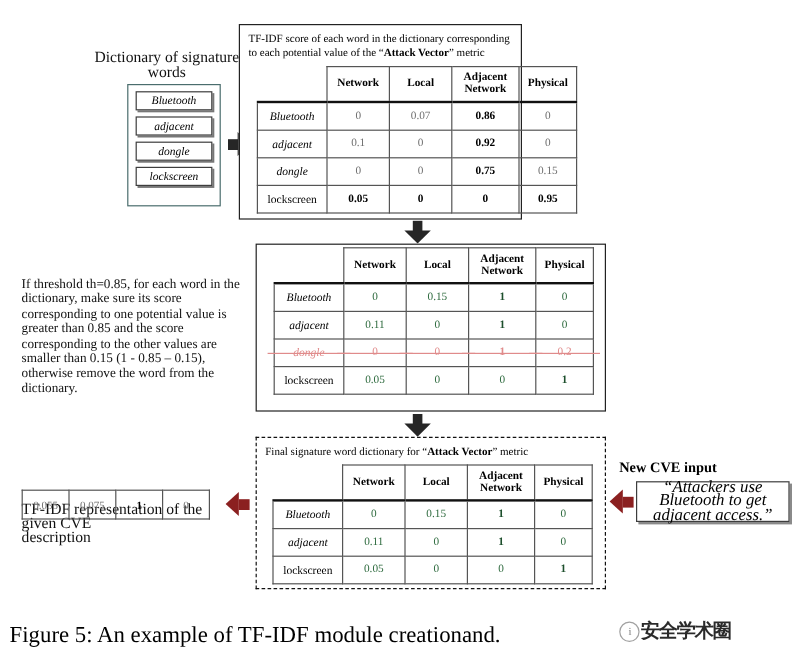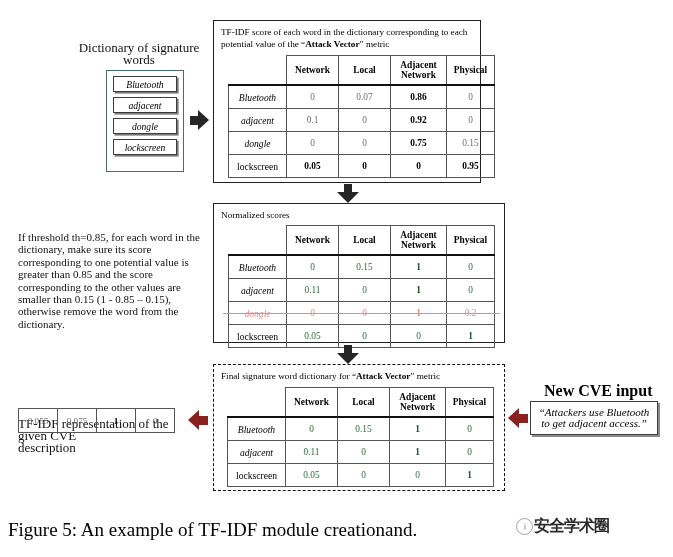--- a/index.html
+++ b/index.html
@@ -106,30 +106,30 @@
 
   
   #tfidf-vec{left:18px;top:408px;padding-left:36px;}
   table.vec{border-collapse:collapse;font-size:9.2px;table-layout:fixed;}
   table.vec td{
     border:1px solid #555;width:36px;height:21px;text-align:center;color:#6f6f6f;
   }
   table.vec td.b{color:#000;font-weight:bold;}
 
   
-  #cve-title{left:544px;top:382px;font-size:16px;font-weight:bold;}
+  #cve-title{left:516px;top:382px;font-size:12px;font-weight:bold;}
   #cve-box{
     left:530px;top:401px;width:128px;height:34px;
     border:1.3px solid #3d3d3d;
     box-shadow:2px 2px 0 #8a8a8a;
     background:#fff;
     box-sizing:border-box;
     display:flex;align-items:center;justify-content:center;
     text-align:center;
-    font-size:11px;line-height:11.4px;
+    font-size:14px;line-height:11.4px;
     font-style:italic;
     padding:2px 5px;
   }
 
   
   #fig-caption{
     left:8px;top:518px;width:660px;
     font-size:19px;line-height:24px;
     font-family:"Liberation Serif", serif;
     white-space:nowrap;
@@ -161,21 +161,21 @@
     <div class="dict-word">adjacent</div>
     <div class="dict-word">dongle</div>
     <div class="dict-word">lockscreen</div>
   </div>
 
   <div class="arr-rt" style="left:190px;top:110px;width:20px;height:20px;">
     <div class="shaft"></div>
     <div class="head"></div>
   </div>
 
-  <div class="abs panel panel-solid" id="panel-tfidf" style="left:213px;top:20px;width:268px;height:163px;">
+  <div class="abs panel panel-solid" id="panel-tfidf" style="left:199px;top:20px;width:236px;height:163px;">
     <div class="panel-title">
       <span>TF-IDF score of each word in the dictionary corresponding to each potential value of the “</span><b>Attack Vector</b><span>” metric</span>
     </div>
     <table class="tf" id="tbl-tfidf" style="margin:3px 0 0 14px;width:266px;">
       <colgroup>
           <col style="width:58px">
           <col style="width:52px">
           <col style="width:52px">
           <col style="width:56px">
           <col style="width:48px">
@@ -223,21 +223,20 @@
   </div>
 
   <div class="arr-dn" style="left:337px;top:184px;width:22px;height:20px;">
     <div class="shaft"></div>
     <div class="head"></div>
   </div>
 
   <div class="abs para" id="threshold-note" style="left:18px;top:231px;width:186px;">If threshold th=0.85, for each word in the dictionary, make sure its score corresponding to one potential value is greater than 0.85 and the score corresponding to the other values are smaller than 0.15 (1 - 0.85 – 0.15), otherwise remove the word from the dictionary.</div>
 
   <div class="abs panel panel-solid" id="panel-normalized" style="left:213px;top:203px;width:292px;height:140px;">
-    <div class="panel-title">Normalized scores</div>
     <table class="tf" id="tbl-normalized" style="margin:2px 0 0 14px;width:266px;">
       <colgroup>
           <col style="width:58px">
           <col style="width:52px">
           <col style="width:52px">
           <col style="width:56px">
           <col style="width:48px">
         </colgroup>
       <thead>
         <tr class="hdr">

